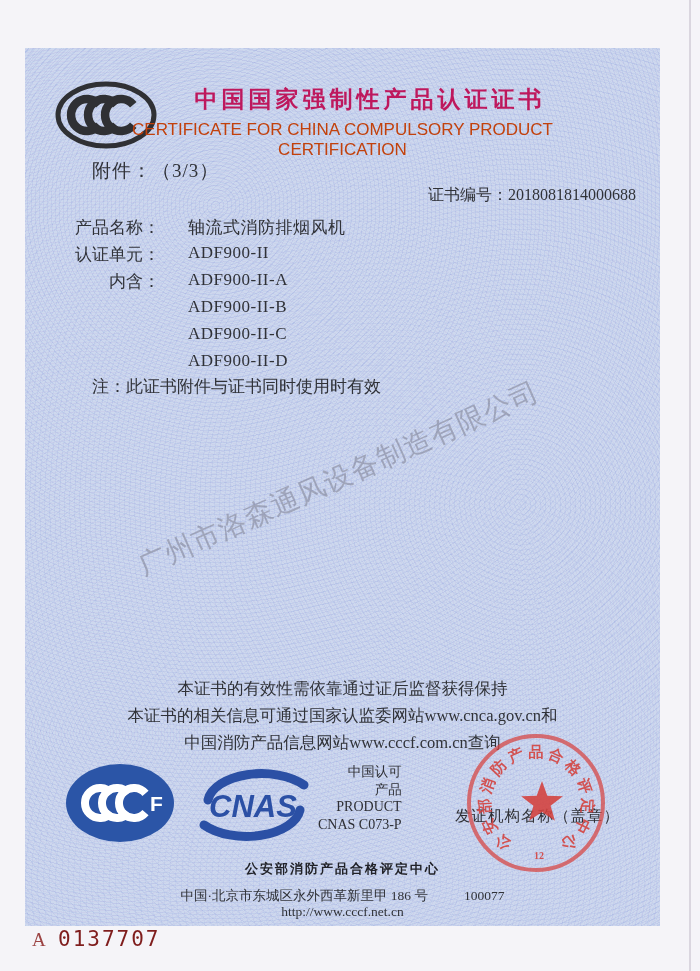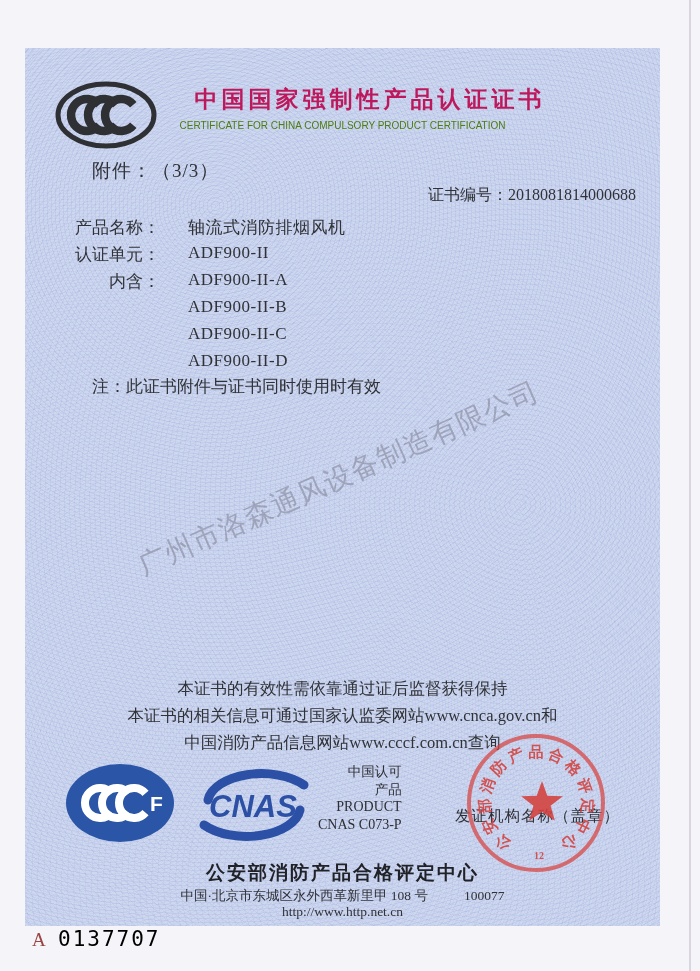--- a/index.html
+++ b/index.html
@@ -21,21 +21,21 @@
       repeating-radial-gradient(circle at 55% 95%, rgba(110,135,215,.08) 0 1px, rgba(255,255,255,0) 1px 6px);
   }
   .abs{position:absolute;}
   .title{
     left:170px;top:84px;width:400px;text-align:center;
     font-size:23px;font-weight:bold;letter-spacing:4px;color:#be185d;
   }
   .subtitle{
     left:120px;top:120px;width:445px;text-align:center;
     font-family:"Liberation Sans", sans-serif;
-    font-size:10px;color:#4d7c0f;letter-spacing:0px;
+    font-size:17px;color:#c2410c;letter-spacing:0px;
   }
   .attachment{left:92px;top:158px;font-size:19px;letter-spacing:1px;}
   .certno{left:390px;top:185px;font-size:16px;margin-left:38px;}
   .row-label{left:40px;width:120px;text-align:right;font-size:17px;}
   .row-value{left:188px;font-size:17px;letter-spacing:.5px;}
   .note{left:92px;top:375px;font-size:17px;}
   .watermark{
     left:140px;top:548px;font-size:28px;letter-spacing:1px;
     color:rgba(125,128,145,.55);white-space:nowrap;
     transform:rotate(-24deg);transform-origin:0 50%;z-index:1;
@@ -47,28 +47,28 @@
   .seal-label{left:455px;top:806px;font-size:15.5px;letter-spacing:1px;color:#2e2f35;z-index:2;}
   .seal{
     left:467px;top:734px;width:138px;height:138px;border-radius:50%;
     border:4px solid rgba(216,64,60,.8);box-sizing:border-box;
     z-index:3;opacity:.88;
   }
   .seal .ring-char{
     position:absolute;font-size:15px;font-weight:bold;color:#d4403c;white-space:nowrap;
   }
   .seal .seal-num{position:absolute;left:63px;top:112px;font-size:10px;color:#d4403c;font-weight:bold;}
-  .footer-org{left:25px;top:860px;width:635px;text-align:center;font-size:19px;font-weight:bold;letter-spacing:2px;color:#212228;z-index:2;}
+  .footer-org{left:25px;top:860px;width:635px;text-align:center;font-size:13px;font-weight:bold;letter-spacing:2px;color:#212228;z-index:2;}
   .footer-addr{left:25px;top:887px;width:635px;text-align:center;font-size:13.5px;z-index:2;}
   .footer-addr .gap{display:inline-block;width:36px;}
   .footer-url{left:25px;top:904px;width:635px;text-align:center;font-size:13.5px;z-index:2;}
   .serial-prefix{left:32px;top:929px;font-size:19px;color:#9c4444;}
   .serial-number{
     left:58px;top:927px;font-family:"DejaVu Sans Mono", monospace;
-    font-size:21px;color:#000000;letter-spacing:2px;
+    font-size:21px;color:#7f1d1d;letter-spacing:2px;
   }
   svg text{font-family:"Liberation Sans", sans-serif;}
 </style>
 </head>
 <body>
 
 <div class="paper"></div>
 <div class="scan-edge" style="left:689px"></div>
 
 <svg class="abs" style="left:54px;top:80px;z-index:2" width="104" height="70" viewBox="0 0 104 70">
@@ -145,18 +145,18 @@
       <span class="ring-char" style="left: 112.924px; top: 47.557px; transform: translate(-50%, -50%) rotate(70deg);">评</span>
       <span class="ring-char" style="left: 115.914px; top: 67.9654px; transform: translate(-50%, -50%) rotate(93.3333deg);">定</span>
       <span class="ring-char" style="left: 110.575px; top: 87.8888px; transform: translate(-50%, -50%) rotate(116.667deg);">中</span>
       <span class="ring-char" style="left: 97.7822px; top: 104.068px; transform: translate(-50%, -50%) rotate(140deg);">心</span>
     </div>
   <div class="seal-num">12</div>
 </div>
 
 <div class="abs footer-org">公安部消防产品合格评定中心</div>
 <div class="abs footer-addr">
-  <span>中国·北京市东城区永外西革新里甲 108 号</span><span class="gap"></span><span>100077</span>
+  <span>中国·北京市东城区永外西革新里甲 186 号</span><span class="gap"></span><span>100077</span>
 </div>
-<div class="abs footer-url">http://www.http.net.cn</div>
+<div class="abs footer-url">http://www.cccf.net.cn</div>
 
 <div class="abs serial-prefix">A</div>
 <div class="abs serial-number">0137707</div>
 
 </body></html>

